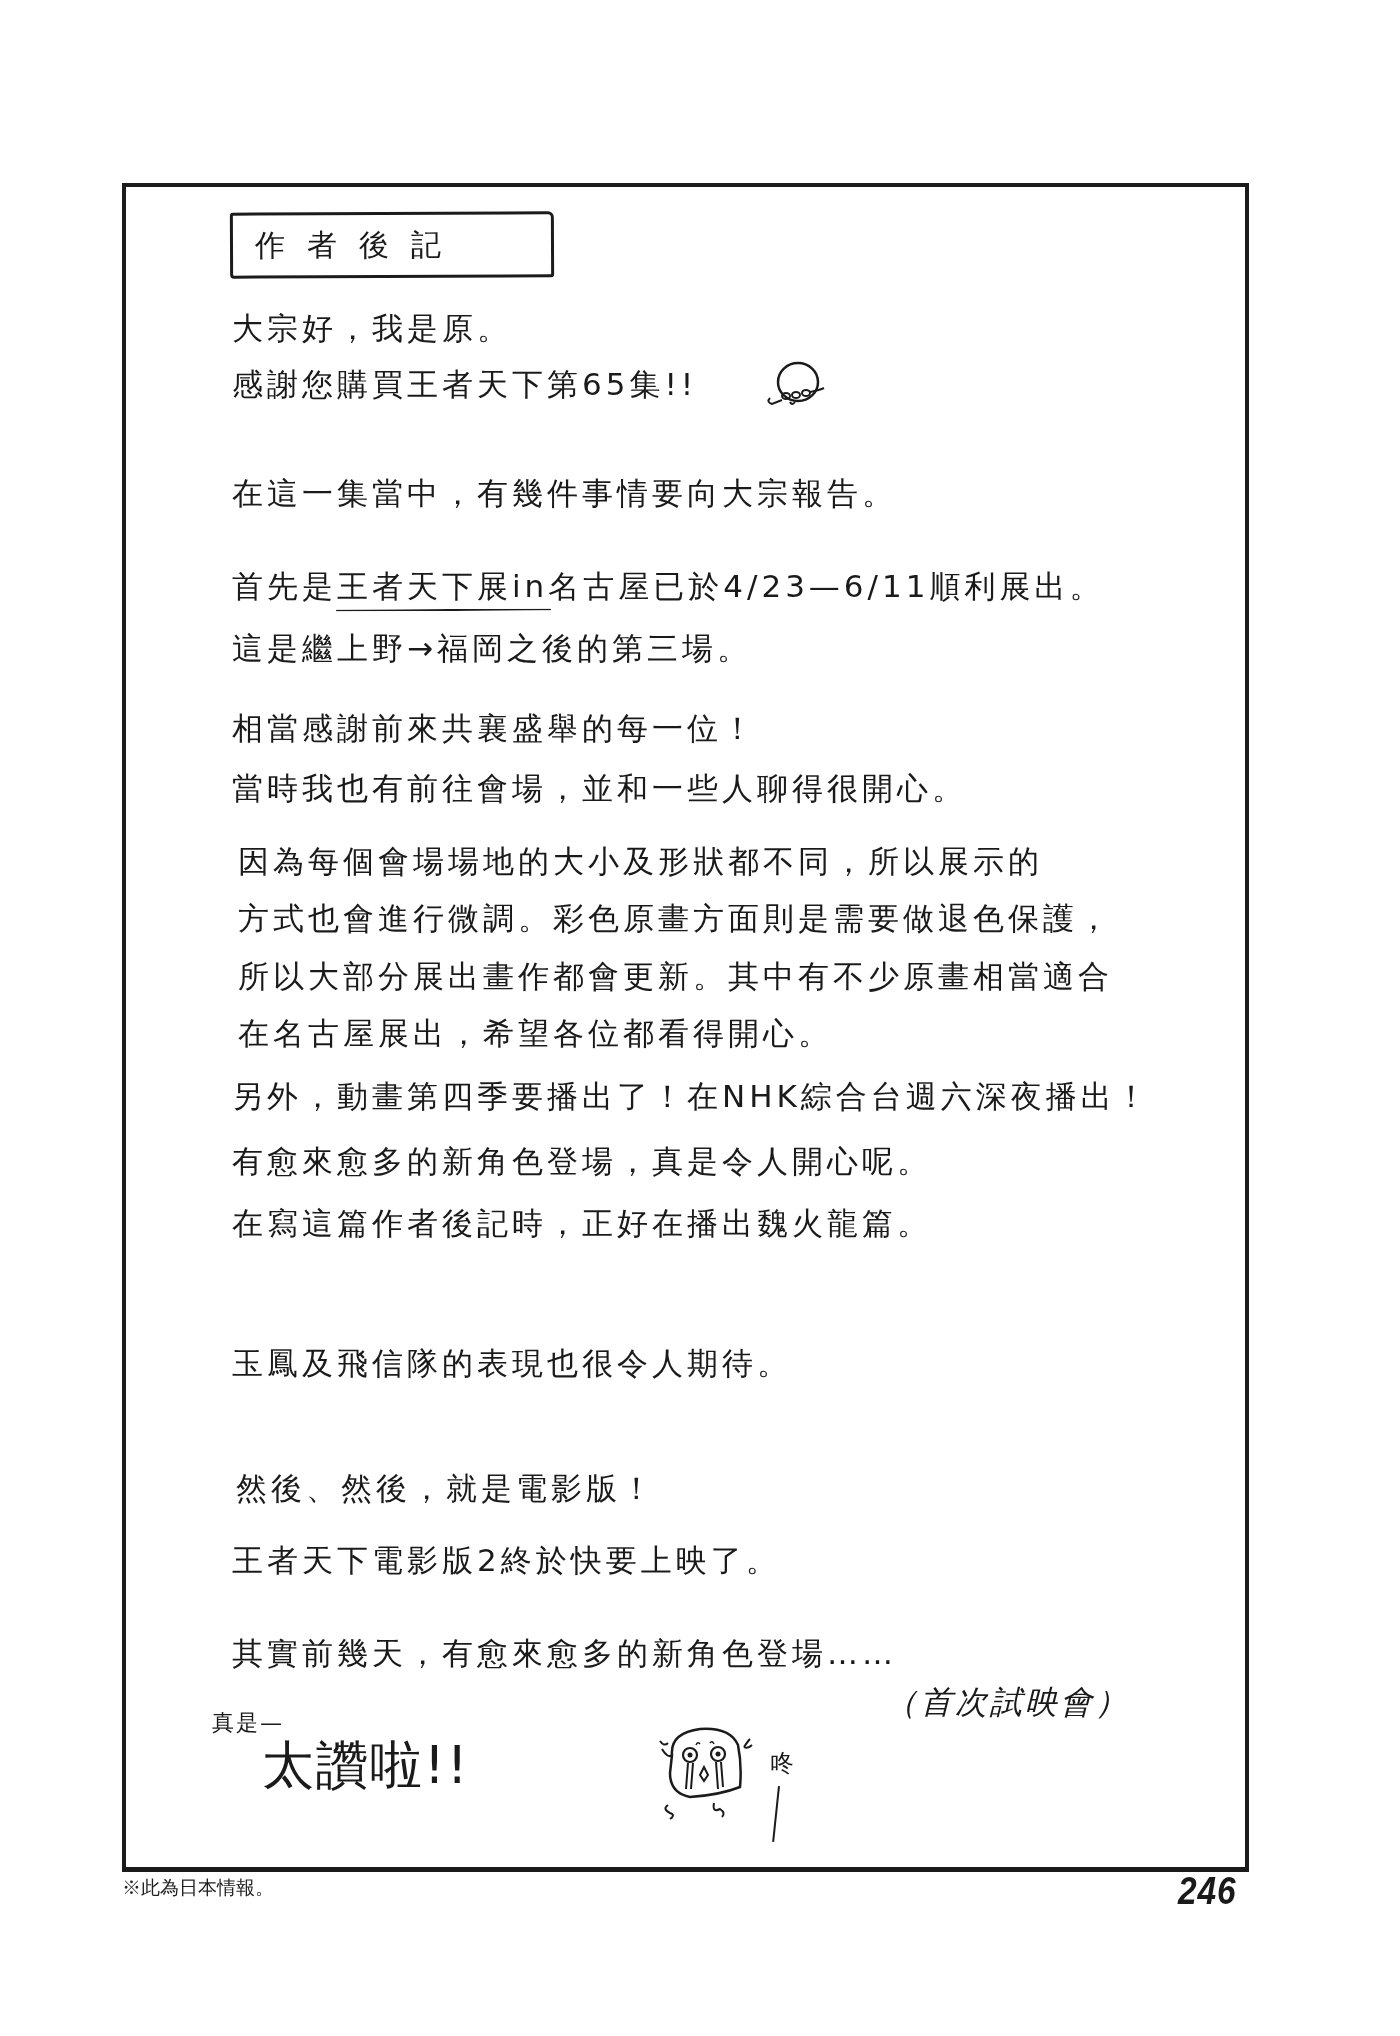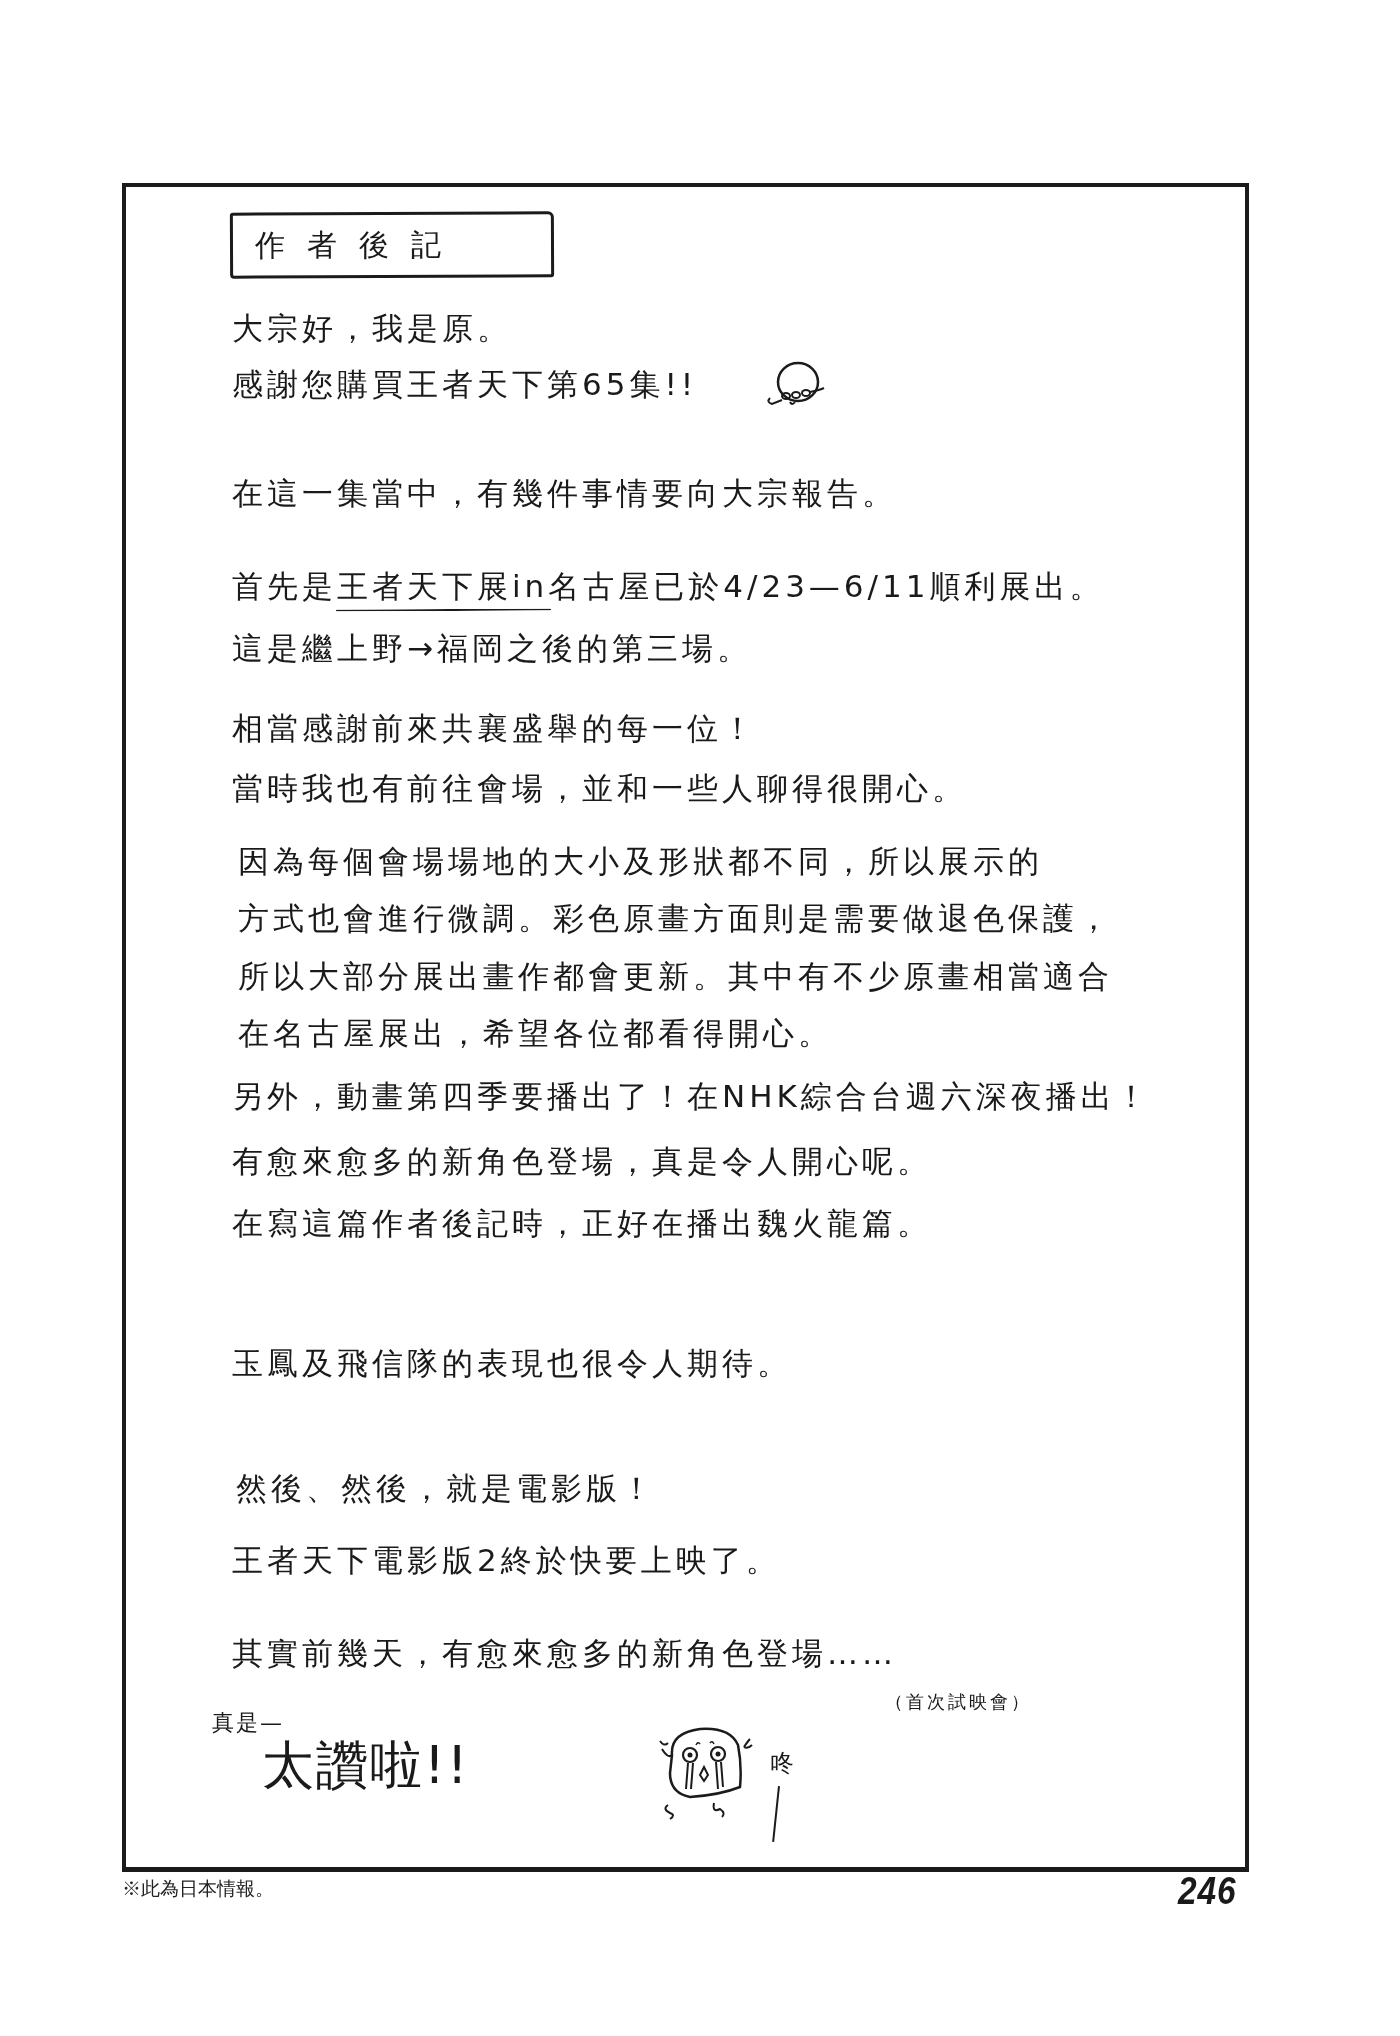--- a/index.html
+++ b/index.html
@@ -73,24 +73,25 @@
       position: absolute;
       left: 762px;
       top: 360px;
       width: 68px;
       height: 50px;
     }
     .paren-note {
       position: absolute;
       left: 885px;
       top: 1683px;
-      font-size: 18px;
+      font-size: 32px;
       line-height: 38px;
       letter-spacing: 3px;
       white-space: nowrap;
+      font-style: italic;
     }
     .small-lead {
       position: absolute;
       left: 212px;
       top: 1708px;
       font-size: 22px;
       line-height: 30px;
       letter-spacing: 2px;
       white-space: nowrap;
     }
@@ -129,21 +130,21 @@
       transform-origin: top left;
     }
     .footnote {
       position: absolute;
       left: 122px;
       top: 1876px;
       font-size: 19px;
       line-height: 26px;
       color: #222;
       white-space: nowrap;
-      font-family: Liberation Serif, serif;
+      font-family: Liberation Mono, monospace;
     }
     .page-number {
       position: absolute;
       left: 1178px;
       top: 1868px;
       font-size: 38px;
       line-height: 46px;
       font-weight: bold;
       font-style: italic;
       color: #1a1a1a;

